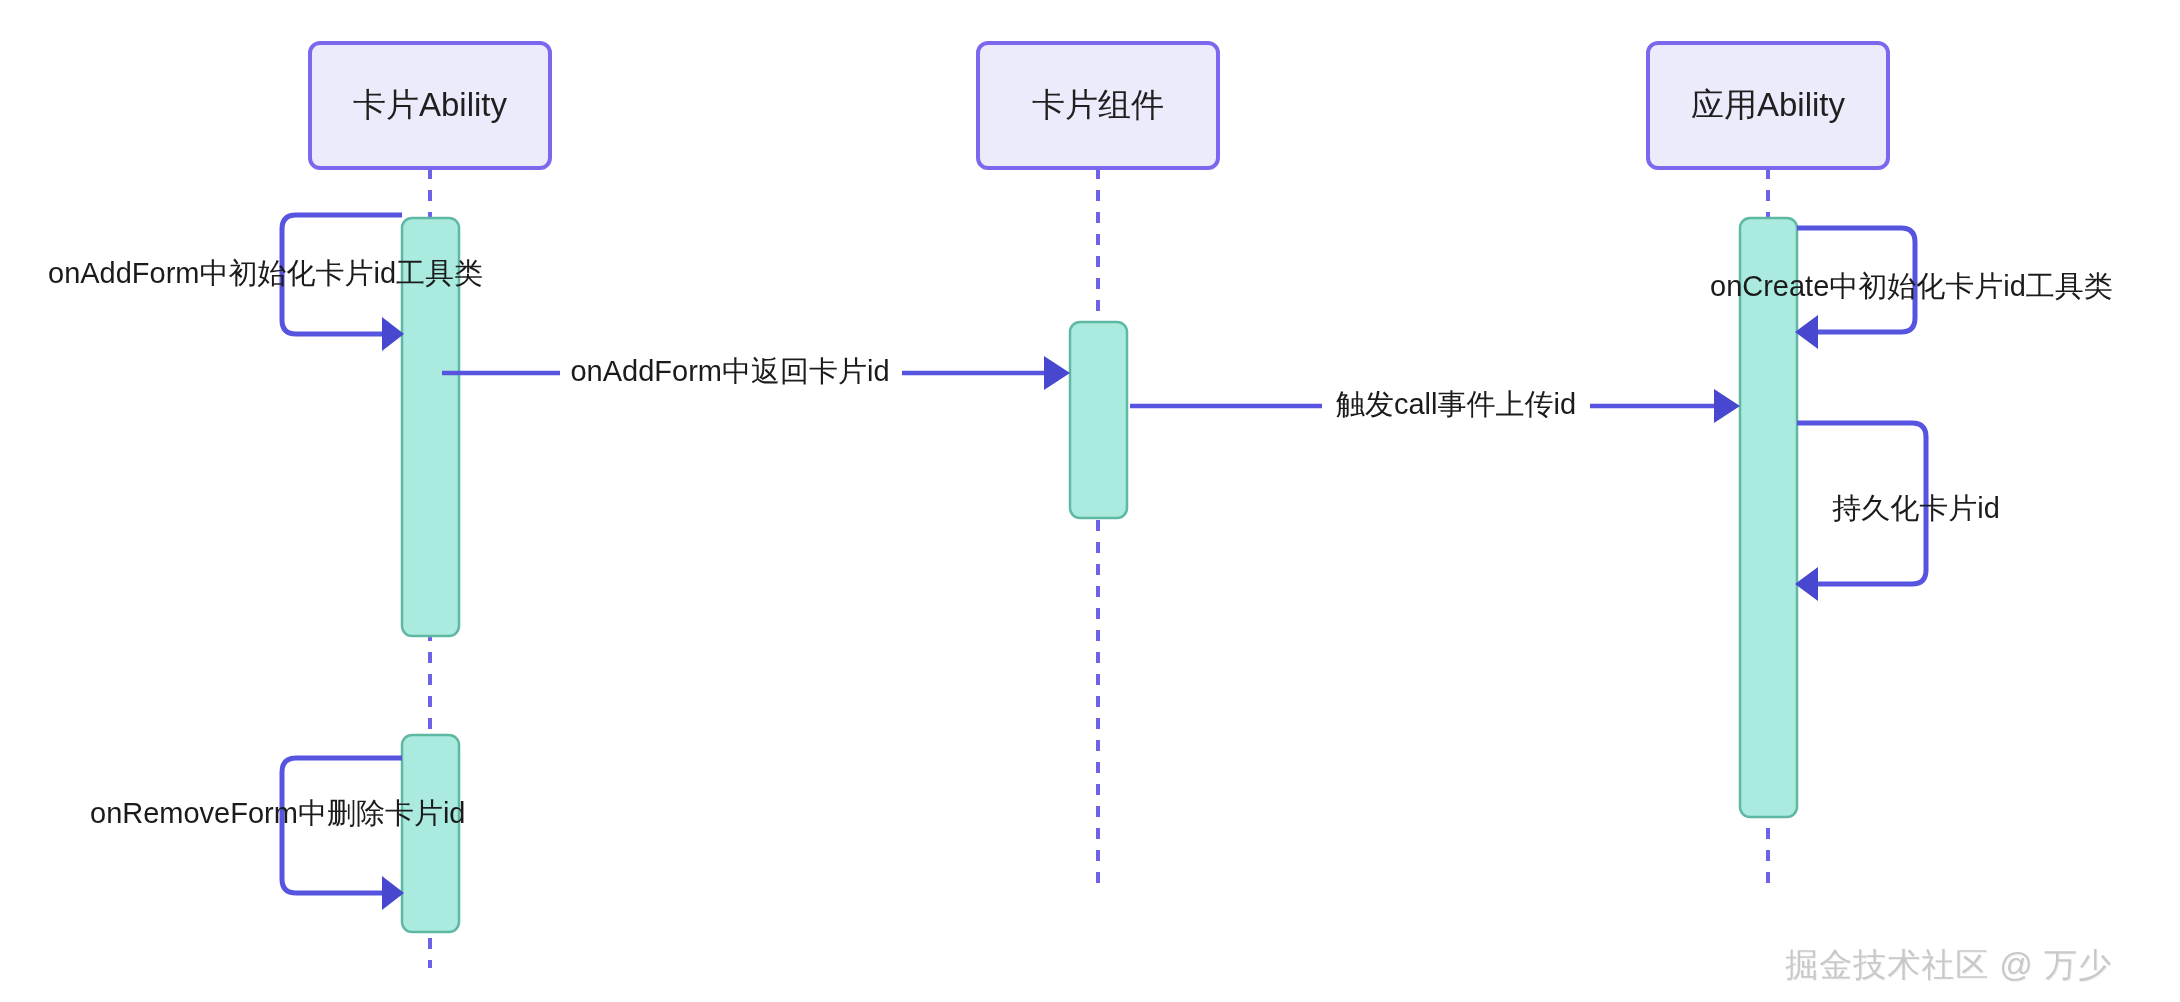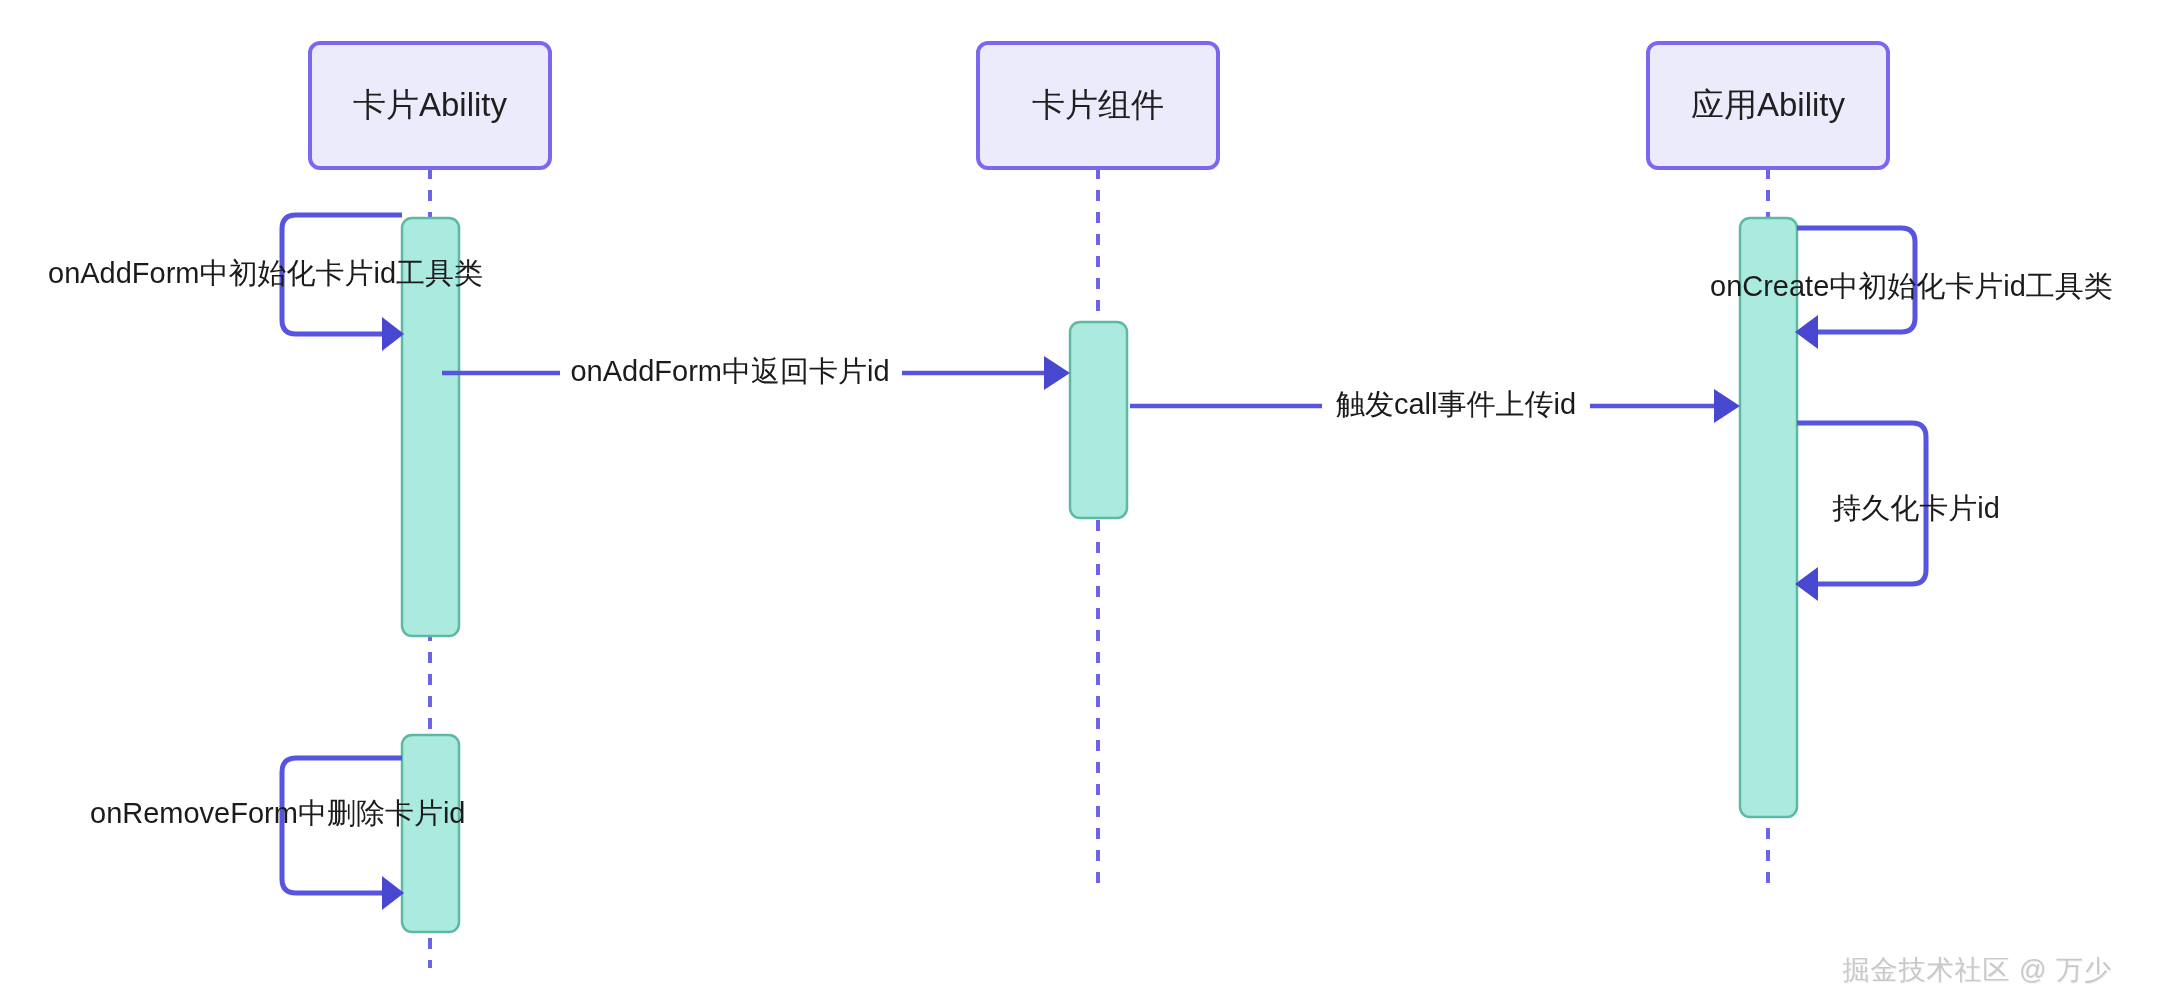--- a/index.html
+++ b/index.html
@@ -70,21 +70,21 @@
     font-size: 29px;
     fill: #1b1b1b;
     dominant-baseline: middle;
   }
   .msg-label.center { text-anchor: middle; }
   .watermark {
     position: absolute;
     right: 20px;
     bottom: 14px;
     font-family: "Liberation Sans", "DejaVu Sans", sans-serif;
-    font-size: 27px;
+    font-size: 33px;
     color: #c9c9c9;
     letter-spacing: 1px;
     text-shadow: 1px 1px 0 #f2f2f2;
     white-space: nowrap;
   }
 </style>
 </head>
 <body>
 
 <div id="diagram-root">

